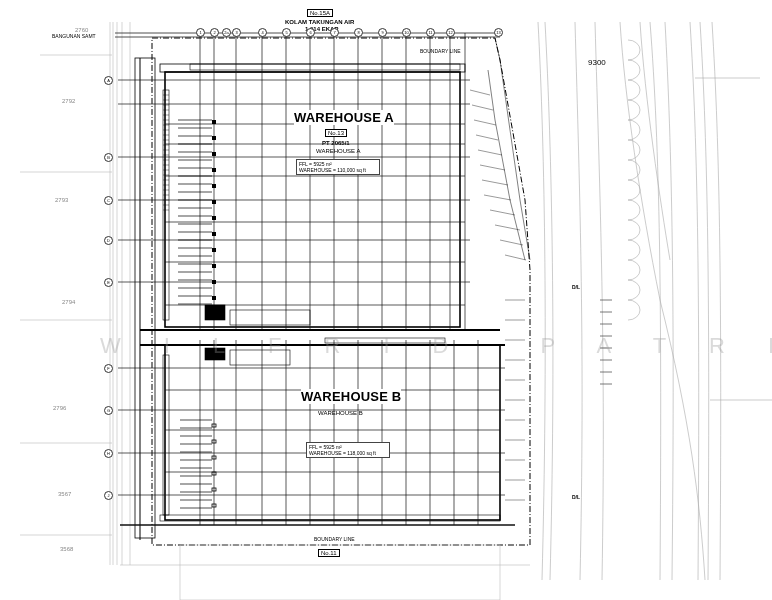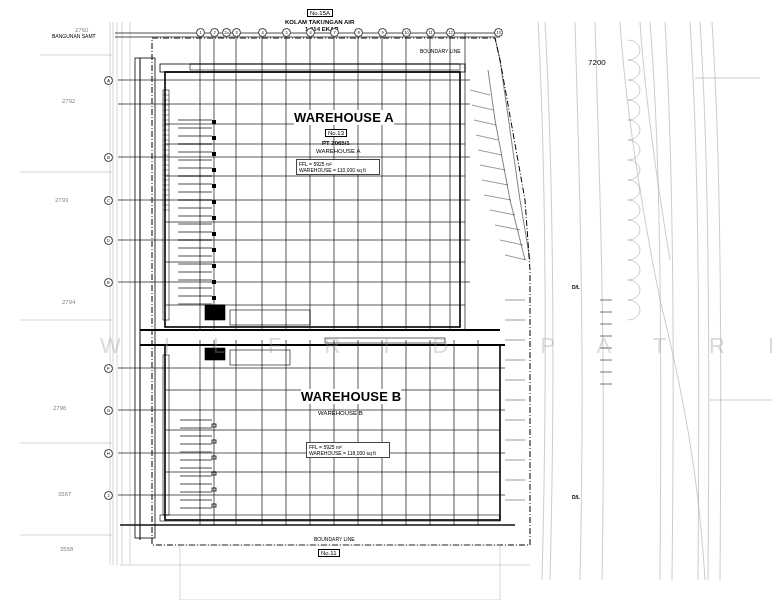--- a/index.html
+++ b/index.html
@@ -281,21 +281,21 @@
 
 <div class="watermark">WILFRID PATRICK</div>
 
 <div class="lbl boxed" style="left:307px;top:9px;">No.15A</div>
 <div class="lbl small-bold" style="left:285px;top:19px;">KOLAM TAKUNGAN AIR</div>
 <div class="lbl small-bold" style="left:305px;top:26px;">1.014 EKAR</div>
 
 <div class="lbl lot" style="left:75px;top:27px;">2760</div>
 <div class="lbl tiny" style="left:52px;top:33px;">BANGUNAN SAMT</div>
 
-<div class="lbl" style="left:588px;top:58px;font-size:8px;">7200</div>
+<div class="lbl" style="left:588px;top:58px;font-size:8px;">9300</div>
 
 <div class="lbl title-big" style="left:294px;top:110px;background:#fff;">WAREHOUSE A</div>
 <div class="lbl boxed" style="left:325px;top:129px;">No.13</div>
 <div class="lbl small-bold" style="left:322px;top:140px;">PT 2065/1</div>
 <div class="lbl small-bold" style="left:316px;top:148px;font-weight:normal;">WAREHOUSE A</div>
 <div class="lbl area-box" style="left:296px;top:159px;">
   <div>FFL = 5925 m²</div>
   <div>WAREHOUSE = 110,000 sq ft</div>
 </div>
 

